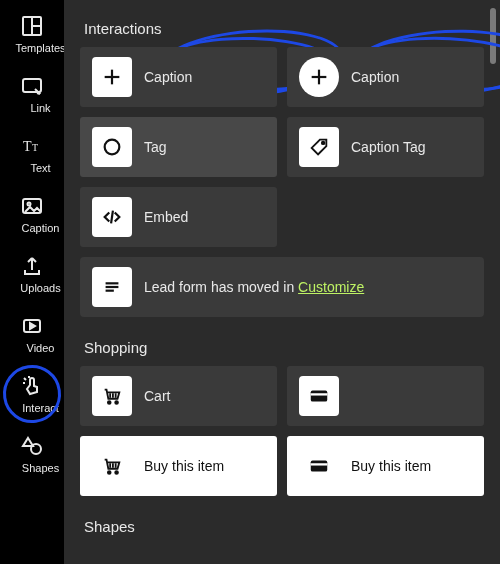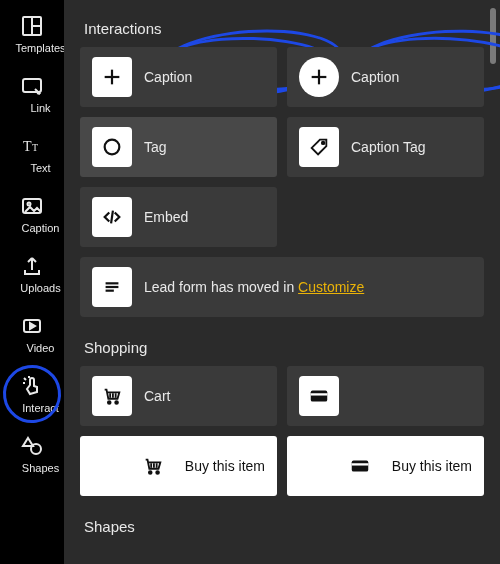--- a/index.html
+++ b/index.html
@@ -16,28 +16,28 @@
     transform: rotate(-8deg);
     pointer-events: none;
   }
   .side-label { font-size: 11px; color: #e8e8e8; text-align: center; margin-left: 17px; }
   .main { flex: 1; background: #2b2b2b; position: relative; overflow-y: auto; }
   .main-inner { padding: 14px 16px 20px 16px; }
   .scrollbar { position: absolute; right: 4px; top: 8px; width: 6px; height: 56px; background: #7a7a7a; border-radius: 3px; }
   .section-title { font-size: 15px; font-weight: 400; margin: 6px 0 10px 4px; }
   .grid { display: grid; grid-template-columns: 1fr 1fr; gap: 10px; }
   .tile { background: #3a3a3a; border-radius: 3px; display: flex; align-items: center; gap: 12px; padding: 10px 12px; cursor: pointer; position: relative; }
-  .tile-white { background: #fff; color: #111; justify-content: flex-end; }
+  .tile-white { background: #fff; color: #111; }
   .tile-icon { width: 40px; height: 40px; border-radius: 4px; display: flex; align-items: center; justify-content: center; flex-shrink: 0; }
   .tile-icon.dark-on-white { background: #fff; color: #111; }
   .tile-icon.bare { background: transparent; }
   .tile-label { font-size: 14px; }
   .notice { background: #3a3a3a; border-radius: 4px; display: flex; align-items: center; gap: 12px; padding: 10px 12px; margin-top: 10px; font-size: 14px; }
   .notice .tile-icon { background: #fff; color: #111; }
-  .notice a { color: #eab308; text-decoration: underline; cursor: pointer; }
+  .notice a { color: #bef264; text-decoration: underline; cursor: pointer; }
   .circle-ann { position: absolute; border: 3px solid #1d48e5; border-radius: 50%; pointer-events: none; }
   .circle-ann::after { content:""; position:absolute; inset:3px; border:3px solid #1d48e5; border-radius:50%; transform: rotate(6deg) translate(2px,1px); }
   .ann1 { top: 30px; left: 94px;  width: 186px; height: 66px; transform: rotate(-4deg); }
   .ann2 { top: 30px; left: 288px; width: 190px; height: 66px; transform: rotate(-3deg); }
   svg { display: block; }
 </style>
 </head>
 <body>
 
 <div class="app">

